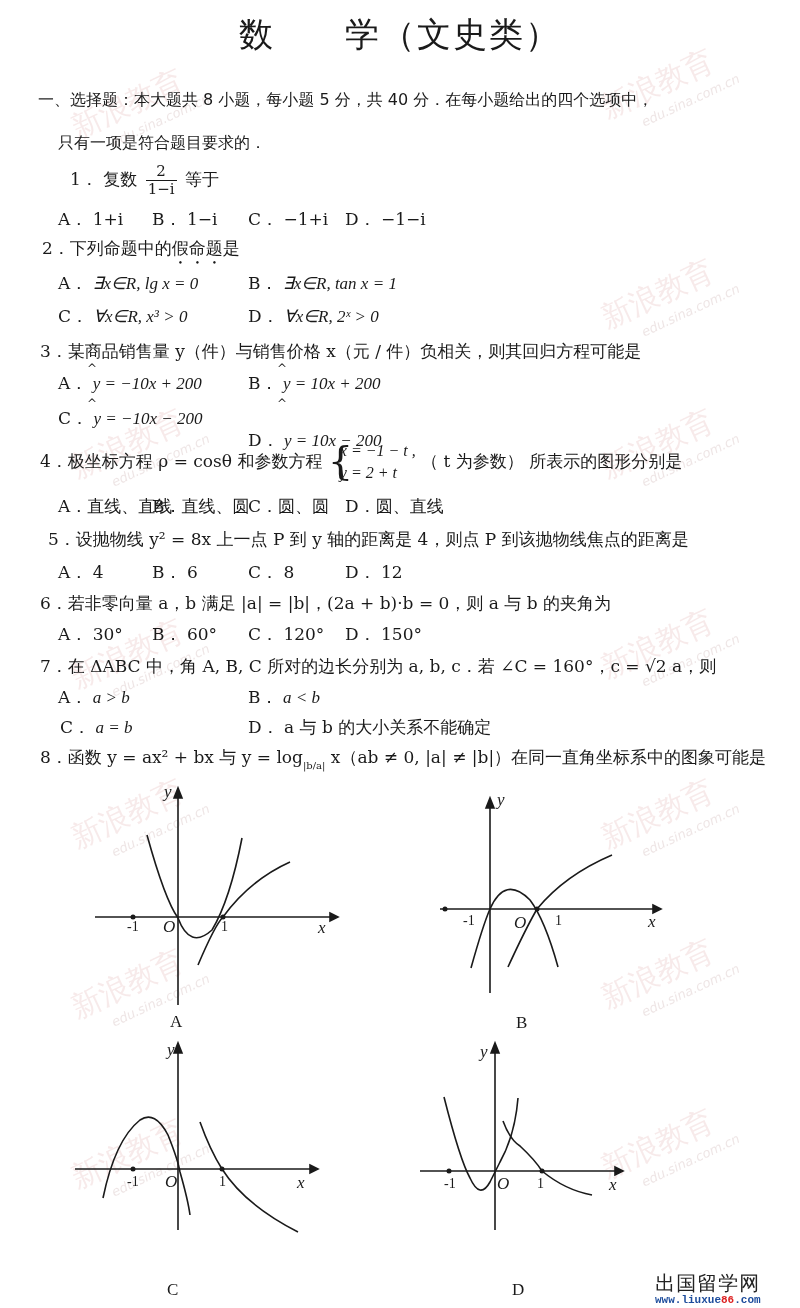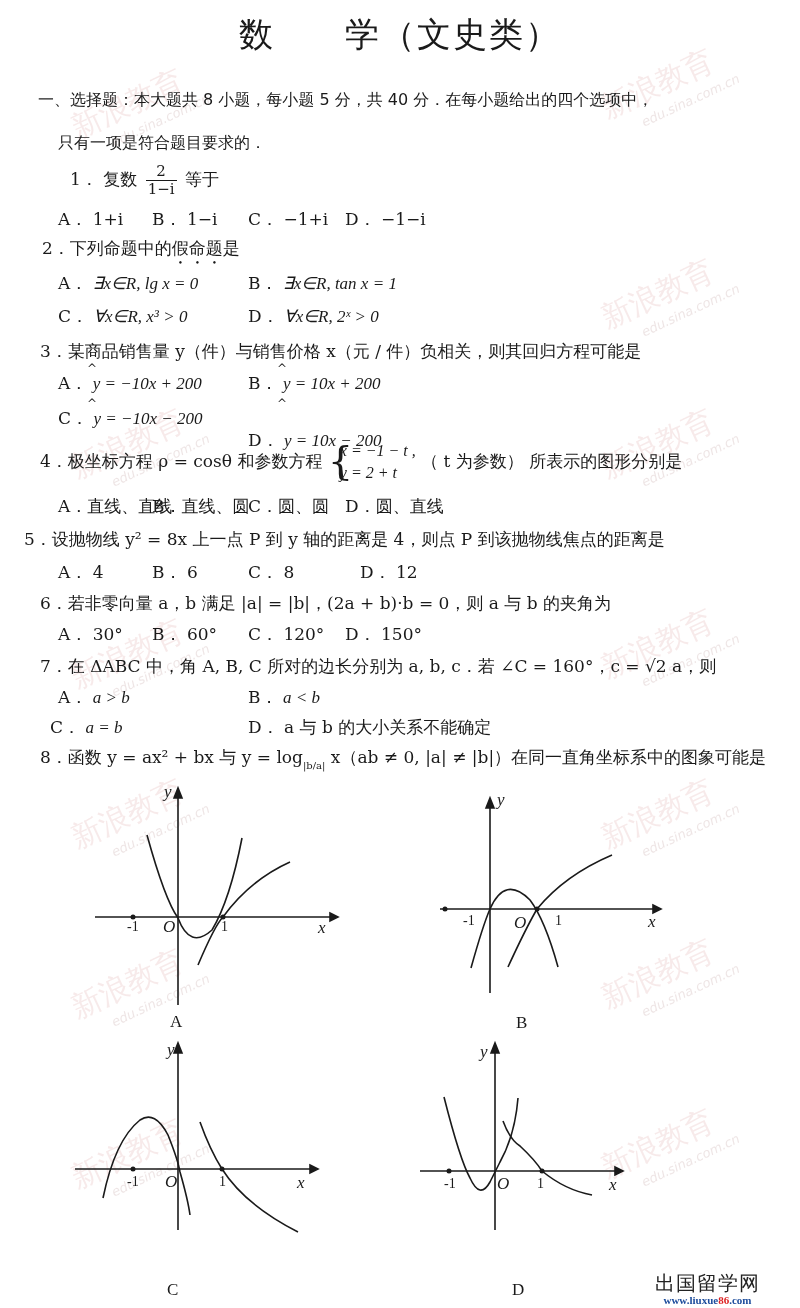--- a/index.html
+++ b/index.html
@@ -18,21 +18,21 @@
   .brace-sys { display:inline-block; vertical-align:middle; position:relative; padding-left:12px; font-size:16px; line-height:22px; }
   .brace-sys .brace { position:absolute; left:0; top:-2px; font-size:40px; line-height:44px; font-weight:100; }
   .sub { font-size:10px; vertical-align:-6px; }
   .emph { text-emphasis: dot; -webkit-text-emphasis: dot; text-emphasis-position: under; -webkit-text-emphasis-position: under; }
   .graph { position:absolute; }
   .graph-label { position:absolute; font-size:17px; font-family:"Liberation Serif", serif; }
   .watermark { position:absolute; color:rgba(220,160,160,0.22); font-family:"DejaVu Sans", sans-serif; transform:rotate(-25deg); font-size:30px; pointer-events:none; }
   .watermark small { display:block; font-size:13px; font-style:italic; color:rgba(200,170,170,0.3); margin-left:30px; }
   .logo { position:absolute; left:655px; top:1272px; text-align:center; }
   .logo .cn { font-family:"DejaVu Sans", sans-serif; font-size:20px; color:#222; letter-spacing:1px; line-height:22px; }
-  .logo .url { font-family:Liberation Serif, serif; font-size:11px; font-weight:bold; color:#1c4c9c; line-height:13px; }
+  .logo .url { font-family:Liberation Mono, monospace; font-size:11px; font-weight:bold; color:#1c4c9c; line-height:13px; }
   .logo .url .red { color:#d22; }
 </style>
 </head>
 <body>
 
 <div class="watermark" style="left:70px;top:80px;"><span>新浪教育</span><small>edu.sina.com.cn</small></div>
 <div class="watermark" style="left:600px;top:60px;"><span>新浪教育</span><small>edu.sina.com.cn</small></div>
 <div class="watermark" style="left:600px;top:270px;"><span>新浪教育</span><small>edu.sina.com.cn</small></div>
 <div class="watermark" style="left:70px;top:420px;"><span>新浪教育</span><small>edu.sina.com.cn</small></div>
 <div class="watermark" style="left:600px;top:420px;"><span>新浪教育</span><small>edu.sina.com.cn</small></div>
@@ -86,36 +86,36 @@
 <div class="abs txt" style="left:40px;top:440px;">
   <span>4．</span><span>极坐标方程 ρ = cosθ 和参数方程</span>
   <span class="brace-sys"><span class="brace">{</span><span class="m" style="display:block">x = −1 − t ,</span><span class="m" style="display:block">y = 2 + t</span></span>
   <span>（ t 为参数） 所表示的图形分别是</span>
 </div>
 <div class="abs txt" style="left:58px;top:495px;"><span>A．</span><span>直线、直线</span></div>
 <div class="abs txt" style="left:152px;top:495px;"><span>B．</span><span>直线、圆</span></div>
 <div class="abs txt" style="left:248px;top:495px;"><span>C．</span><span>圆、圆</span></div>
 <div class="abs txt" style="left:345px;top:495px;"><span>D．</span><span>圆、直线</span></div>
 
-<div class="abs txt" style="left:24px;top:528px;text-align:center;"><span>5．</span><span>设抛物线 y² = 8x 上一点 P 到 y 轴的距离是 4，则点 P 到该抛物线焦点的距离是</span></div>
+<div class="abs txt" style="left:48px;top:528px;text-align:center;"><span>5．</span><span>设抛物线 y² = 8x 上一点 P 到 y 轴的距离是 4，则点 P 到该抛物线焦点的距离是</span></div>
 <div class="abs txt" style="left:58px;top:561px;"><span>A．</span> <span>4</span></div>
 <div class="abs txt" style="left:152px;top:561px;"><span>B．</span> <span>6</span></div>
 <div class="abs txt" style="left:248px;top:561px;"><span>C．</span> <span>8</span></div>
-<div class="abs txt" style="left:360px;top:561px;"><span>D．</span> <span>12</span></div>
+<div class="abs txt" style="left:345px;top:561px;"><span>D．</span> <span>12</span></div>
 
 <div class="abs txt" style="left:40px;top:592px;"><span>6．</span><span>若非零向量 a，b 满足 |a| = |b|，(2a + b)·b = 0，则 a 与 b 的夹角为</span></div>
 <div class="abs txt" style="left:58px;top:623px;"><span>A．</span> <span>30°</span></div>
 <div class="abs txt" style="left:152px;top:623px;"><span>B．</span> <span>60°</span></div>
 <div class="abs txt" style="left:248px;top:623px;"><span>C．</span> <span>120°</span></div>
 <div class="abs txt" style="left:345px;top:623px;"><span>D．</span> <span>150°</span></div>
 
 <div class="abs txt" style="left:40px;top:655px;"><span>7．</span><span>在 ΔABC 中，角 A, B, C 所对的边长分别为 a, b, c．若 ∠C = 160°，c = √2 a，则</span></div>
 <div class="abs txt" style="left:58px;top:686px;"><span>A．</span> <span class="m">a &gt; b</span></div>
 <div class="abs txt" style="left:248px;top:686px;"><span>B．</span> <span class="m">a &lt; b</span></div>
-<div class="abs txt" style="left:50px;top:716px;"><span>C．</span> <span class="m">a = b</span></div>
+<div class="abs txt" style="left:60px;top:716px;"><span>C．</span> <span class="m">a = b</span></div>
 <div class="abs txt" style="left:248px;top:716px;"><span>D．</span> <span>a 与 b 的大小关系不能确定</span></div>
 
 <div class="abs txt" style="left:40px;top:746px;">
   <span>8．</span><span>函数 y = ax² + bx 与 y = log</span><span class="sub">|b/a|</span><span> x（ab ≠ 0, |a| ≠ |b|）在同一直角坐标系中的图象可能是</span>
 </div>
 
 <svg class="graph" style="left:90px;top:780px;" width="260" height="240" viewBox="0 0 260 240">
   <g stroke="#1a1a1a" stroke-width="1.6" fill="none">
     <line x1="5" y1="137" x2="240" y2="137"></line>
     <polygon points="240,133 248,137 240,141" fill="#1a1a1a"></polygon>

